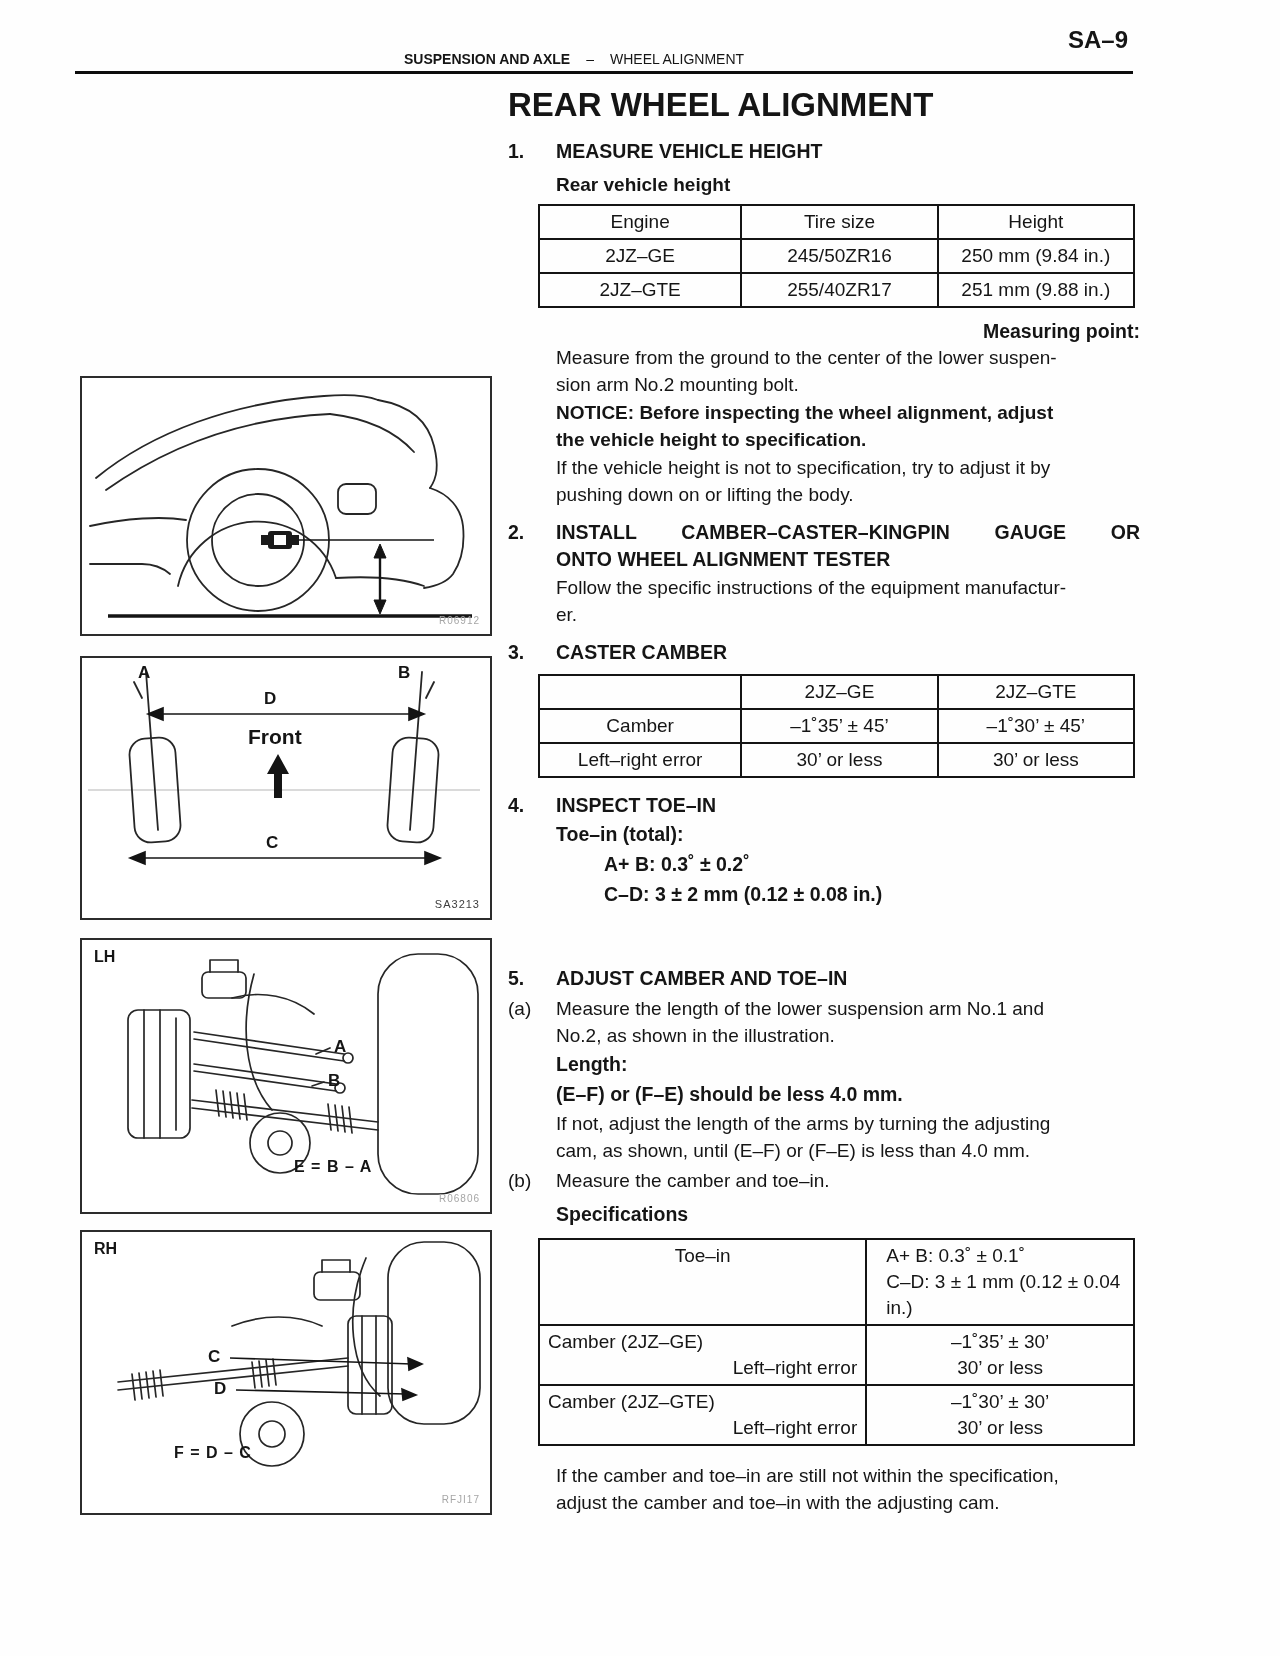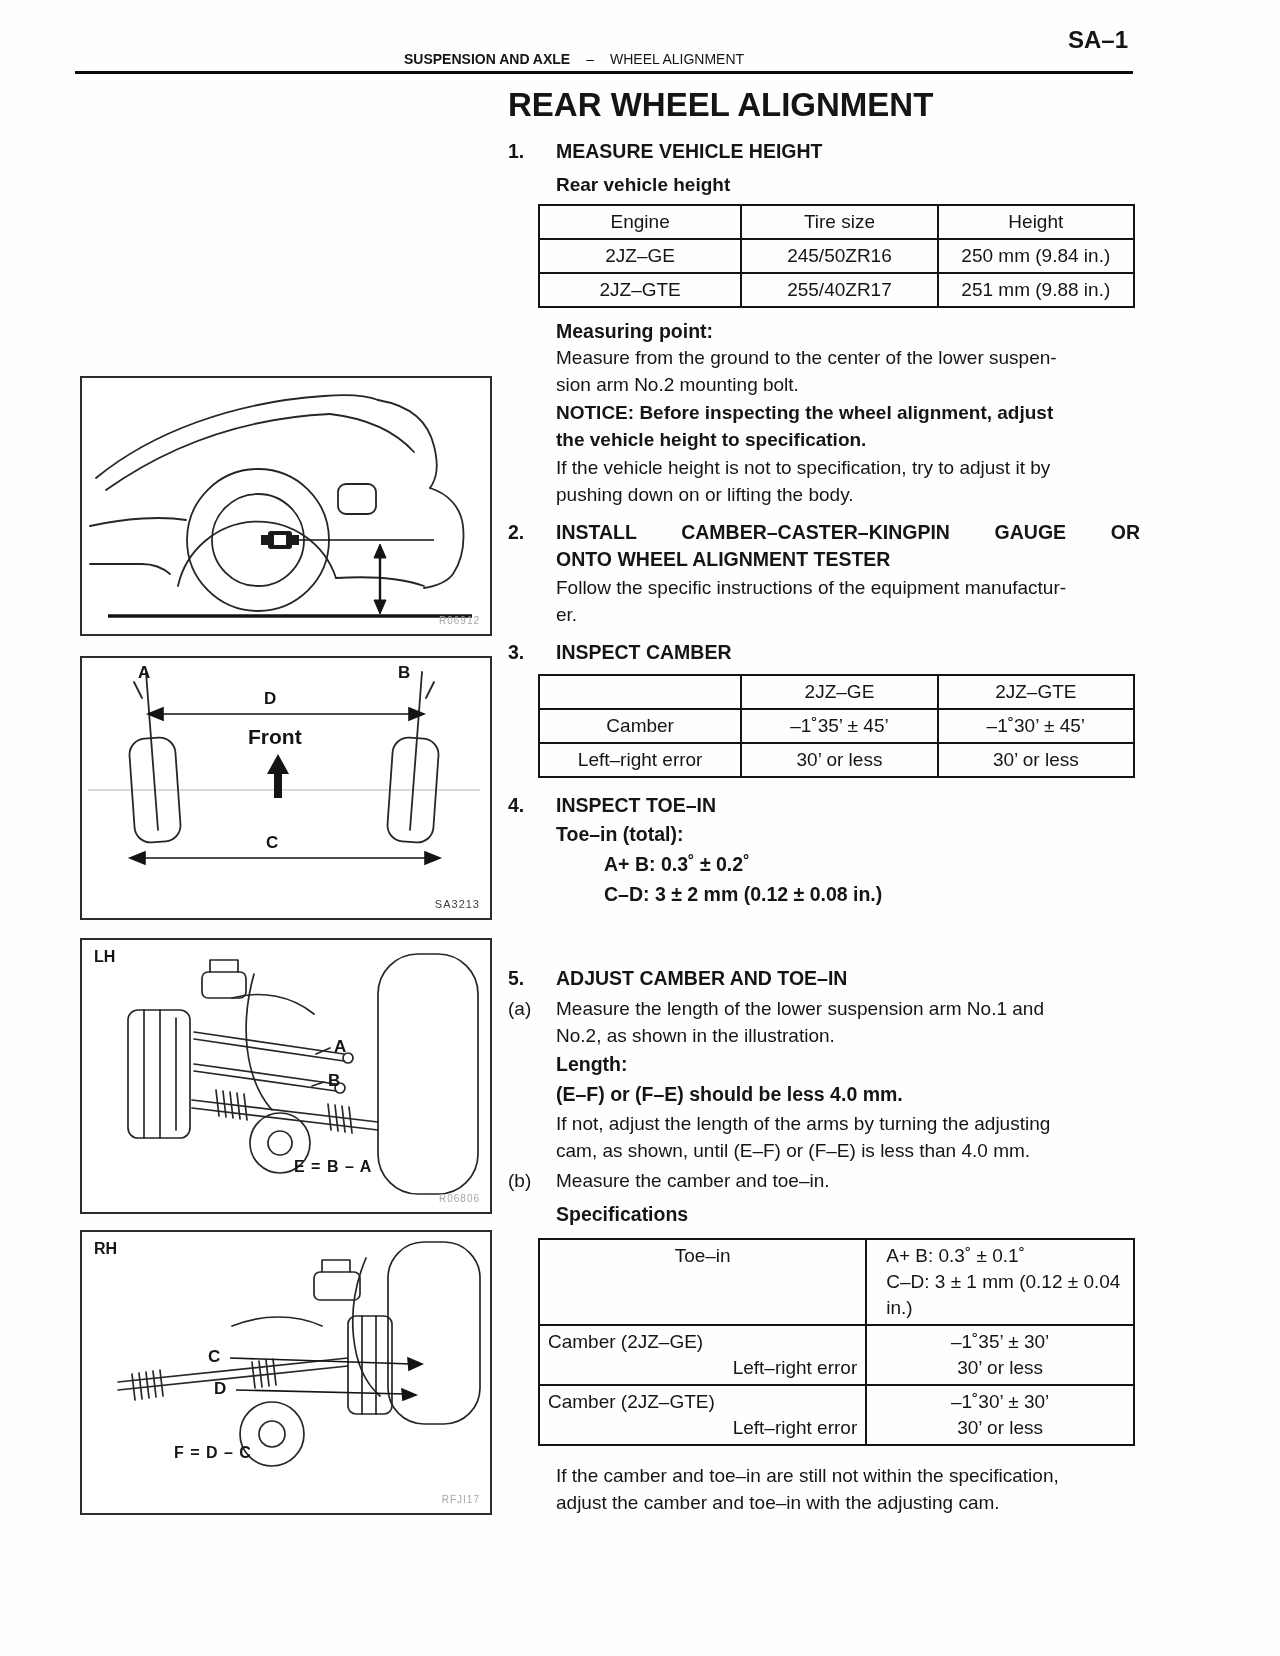--- a/index.html
+++ b/index.html
@@ -19,21 +19,21 @@
   .sec{display:flex;font-weight:bold;font-size:19.5px;line-height:27px;margin-top:11px;}
   .num{width:48px;flex:none;}
   .grow{flex:1;}
   .item{display:flex;font-size:19px;line-height:27px;margin-top:3px;}
   .item .num{font-weight:normal;}
   .para{font-size:19px;line-height:27px;white-space:pre-line;margin:1px 16px;}
   .bold{font-weight:bold;}
   .ind1{margin-left:48px;}
   .ind2{margin-left:96px;}
   .sub{font-size:19px;margin:9px 0 8px 48px;}
-  .mp{margin-top:12px;font-size:19.5px;}
+  .mp{margin-top:12px;font-size:19.5px;text-align:right;}
   .toe-line{font-size:19.5px;line-height:30px;}
   .s5{margin-top:56px;}
   .spec-label{margin-top:9px;font-size:19.5px;}
   .closing{margin-top:16px;}
   .justify-full{display:block;text-align:justify;text-align-last:justify;}
 
   
   .tbl{border-collapse:collapse;margin:2px 0 12px 30px;width:597px;font-size:19px;}
   .tbl td,.tbl th{border:2px solid #141414;padding:3px 8px;text-align:center;
                   font-weight:normal;line-height:26px;}
@@ -56,21 +56,21 @@
   .fig1{left:80px;top:376px;width:408px;height:256px;}
   .fig2{left:80px;top:656px;width:408px;height:260px;}
   .fig3{left:80px;top:938px;width:408px;height:272px;}
   .fig4{left:80px;top:1230px;width:408px;height:281px;}
 </style>
 </head>
 <body>
 
 <div class="page">
 
-  <div class="page-num">SA–1</div>
+  <div class="page-num">SA–9</div>
   <div class="running-head">
     <span class="rh-bold">SUSPENSION AND AXLE</span><span class="rh-dash">–</span><span class="rh-reg">WHEEL ALIGNMENT</span>
   </div>
   <div class="rule"></div>
 
   <figure class="fig fig1" style="margin:0">
     <svg width="403" height="251" viewBox="0 0 403 251">
       <g stroke="#262626" fill="none" stroke-width="1.8" stroke-linecap="round" stroke-linejoin="round">
         <path d="M14,100 C70,54 152,24 242,18 C266,16 286,18 296,22"></path>
         <path d="M24,112 C86,68 162,40 248,36"></path>
@@ -257,21 +257,21 @@
       <span class="grow">
         <span class="justify-full">INSTALL CAMBER–CASTER–KINGPIN GAUGE OR</span>
         <span style="display:block">ONTO WHEEL ALIGNMENT TESTER</span>
       </span>
     </div>
     <div class="para ind1">Follow the specific instructions of the equipment manufactur-
 er.</div>
 
     <div class="sec">
       <span class="num">3.</span>
-      <span class="grow">INSPECT CAMBER</span>
+      <span class="grow">CASTER CAMBER</span>
     </div>
 
     <table class="tbl t2">
       <tbody>
           <tr>
         <th style="width:34%"></th>
         <th style="width:33%">2JZ–GE</th>
         <th style="width:33%">2JZ–GTE</th>
       </tr>
       <tr>

